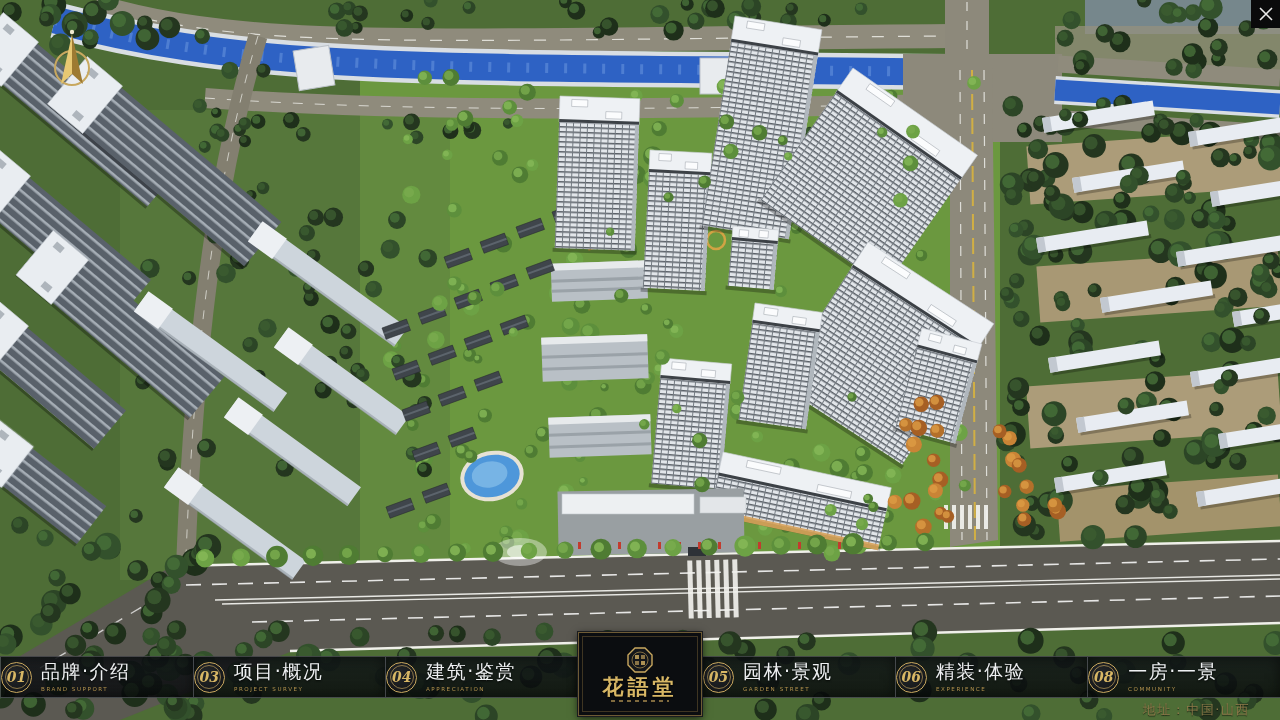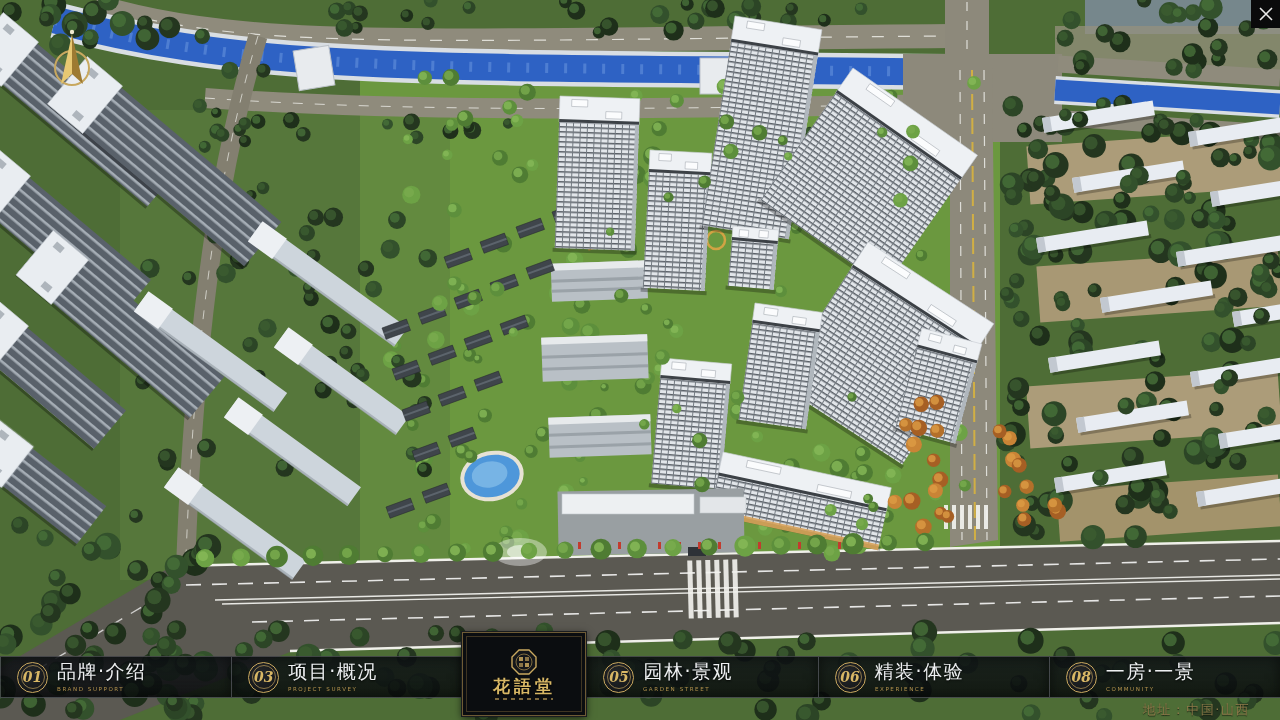--- a/index.html
+++ b/index.html
@@ -10,21 +10,21 @@
   
   .close-btn{position:absolute;top:0;right:0;width:29px;height:28px;background:#0a0a0b;
              display:flex;align-items:center;justify-content:center;cursor:pointer;z-index:40;}
 
   
   .compass{position:absolute;left:40px;top:26px;width:64px;height:72px;z-index:30;}
 
   
   .navbar{position:absolute;left:0;top:656px;width:1280px;height:42px;display:flex;
           align-items:stretch;z-index:50;}
-  .nav-item{flex:1 1 0;display:flex;align-items:center;gap:9px;padding-left:16px;
+  .nav-item{flex:1 1 0;display:flex;align-items:center;gap:9px;
             background:linear-gradient(180deg,rgba(16,20,24,.86),rgba(8,10,12,.82));
             border:1px solid rgba(190,195,200,.28);margin-right:-1px;cursor:pointer;
             box-shadow:inset 0 0 14px rgba(0,0,0,.55);}
   .badge{width:29px;height:29px;border-radius:50%;border:1.5px solid #c9a85f;flex:0 0 auto;
          display:flex;align-items:center;justify-content:center;position:relative;
          background:radial-gradient(circle at 40% 35%,#23262a,#101214);}
   .badge::after{content:"";position:absolute;inset:2.5px;border-radius:50%;
                 border:1px solid rgba(201,168,95,.65);}
   .badge span{font-family:"DejaVu Serif","Liberation Serif",serif;font-style:italic;
               font-size:14px;font-weight:bold;color:#d8b765;line-height:1;}
@@ -34,21 +34,21 @@
   .nav-en{font-size:9px;color:#b3924d;letter-spacing:2.5px;white-space:nowrap;
           transform:scale(.62);transform-origin:left top;margin-top:1px;}
 
   
   .logo-block{flex:0 0 122px;margin-top:-24px;height:82px;background:#0b0d10;
               border:1px solid #6e5b35;position:relative;display:flex;flex-direction:column;
               align-items:center;justify-content:center;gap:3px;cursor:pointer;z-index:55;
               box-shadow:0 0 0 1px #1a1c1f,0 2px 8px rgba(0,0,0,.7);}
   .logo-block::before{content:"";position:absolute;inset:3px;border:1px solid rgba(160,130,70,.35);pointer-events:none;}
   .logo-title{font-family:"DejaVu Serif","Liberation Serif",serif;font-weight:bold;
-              font-size:17px;color:#d8b765;letter-spacing:4px;line-height:1;
+              font-size:21px;color:#d8b765;letter-spacing:4px;line-height:1;
               text-shadow:0 1px 2px #000;}
   .logo-deco{width:58px;height:2px;
              background:repeating-linear-gradient(90deg,#9c8149 0 4px,transparent 4px 8px);
              opacity:.8;}
 
   
   .address{position:absolute;right:30px;top:701px;font-size:13px;color:#8a7748;
            letter-spacing:1.5px;z-index:45;text-shadow:0 1px 1px rgba(0,0,0,.6);}
 </style>
 </head>
@@ -1805,20 +1805,29 @@
     <div class="nav-item">
       <div class="badge">
           <span>03</span>
         </div>
       <div class="nav-text">
         <div class="nav-zh">项目·概况</div>
         <div class="nav-en">PROJECT SURVEY</div>
       </div>
     </div>
 
+    <div class="nav-item">
+      <div class="badge">
+          <span>04</span>
+        </div>
+      <div class="nav-text">
+        <div class="nav-zh">建筑·鉴赏</div>
+        <div class="nav-en">APPRECIATION</div>
+      </div>
+    </div>
 
     <div class="logo-block">
       <svg width="26" height="26" viewBox="0 0 26 26">
         <polygon points="8,1 18,1 25,8 25,18 18,25 8,25 1,18 1,8" fill="#14161a" stroke="#c9a85f" stroke-width="1.4"></polygon>
         <circle cx="13" cy="13" r="8" fill="none" stroke="#9c8149" stroke-width=".8"></circle>
         <rect x="8" y="8" width="4" height="4" fill="#c9a85f" opacity=".85"></rect>
         <rect x="14" y="8" width="4" height="4" fill="#c9a85f" opacity=".65"></rect>
         <rect x="8" y="14" width="4" height="4" fill="#c9a85f" opacity=".65"></rect>
         <rect x="14" y="14" width="4" height="4" fill="#c9a85f" opacity=".85"></rect>
       </svg>

